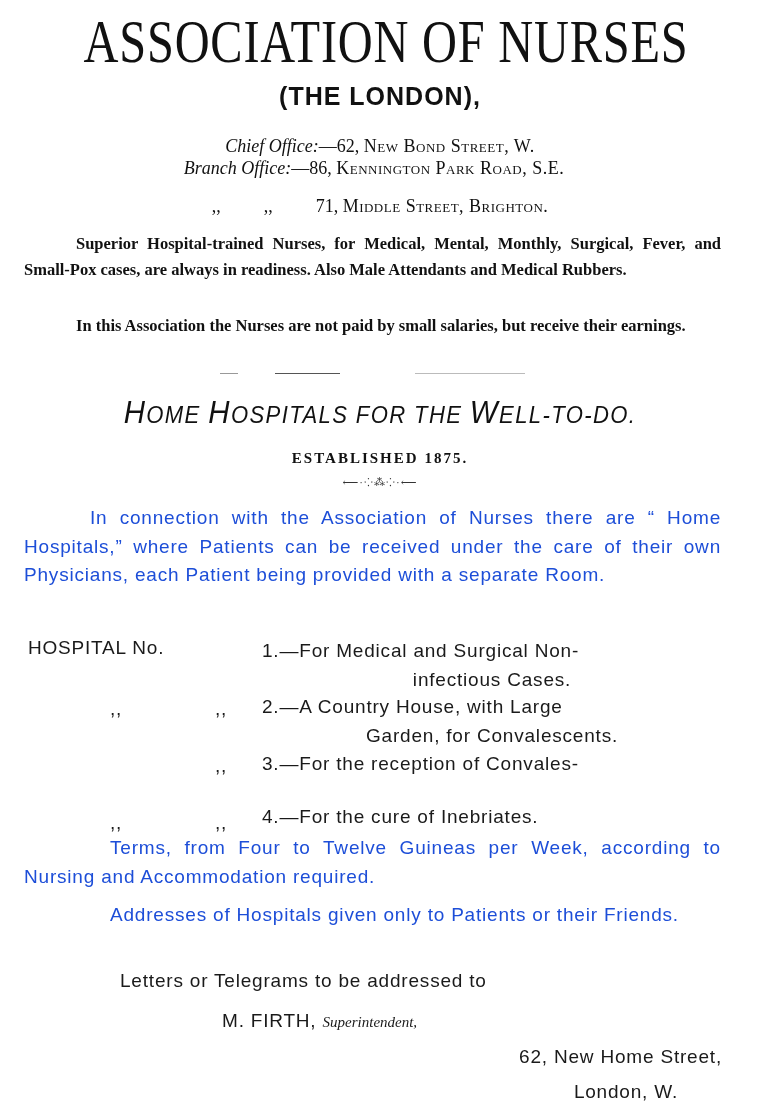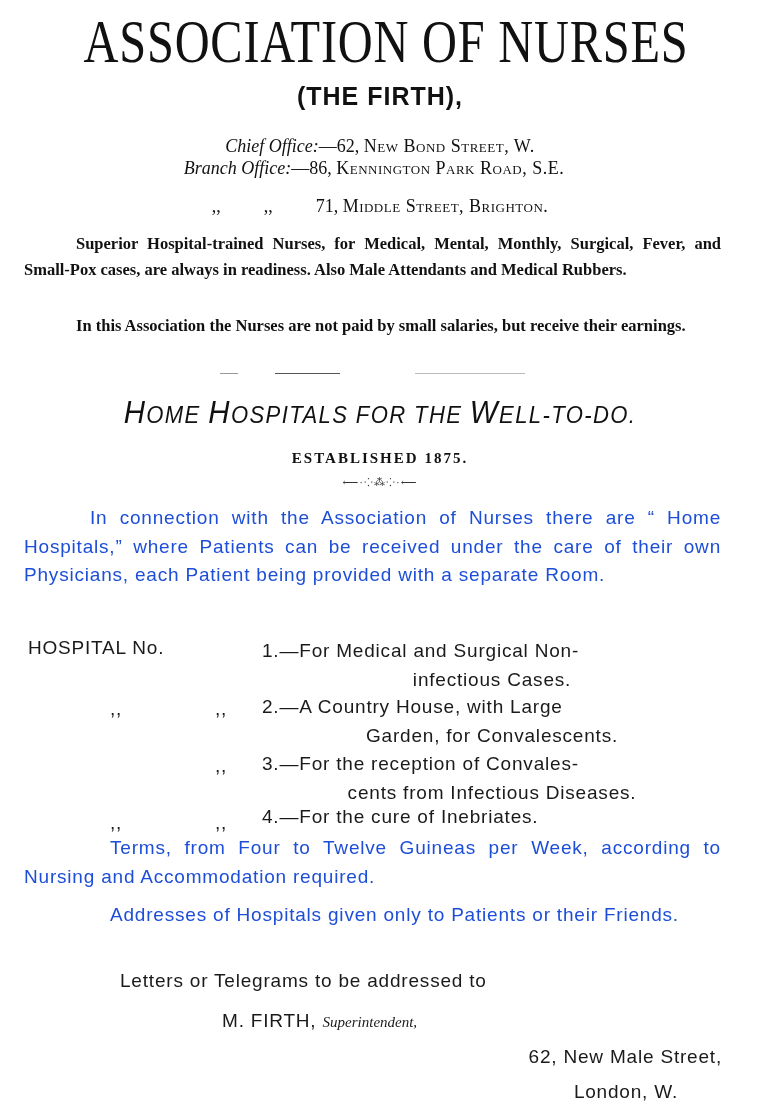--- a/index.html
+++ b/index.html
@@ -48,21 +48,21 @@
     #letters { left: 120px; top: 970px; font-size: 19px; letter-spacing: 0.8px; color: #1a1a1a; }
     #firth { left: 222px; top: 1010px; font-size: 19px; letter-spacing: 0.8px; color: #1a1a1a; }
     #firth i { font-family: "Liberation Serif", "DejaVu Serif", serif; font-size: 15px; letter-spacing: 0; }
     #addr1 { right: 38px; top: 1046px; font-size: 19px; letter-spacing: 0.8px; color: #1a1a1a; }
     #addr2 { right: 82px; top: 1081px; font-size: 19px; letter-spacing: 0.8px; color: #1a1a1a; }
   </style>
 </head>
 <body>
 
 <div id="title" class="abs serif">ASSOCIATION OF NURSES</div>
-<div id="subtitle" class="abs sans">(THE FIRTH),</div>
+<div id="subtitle" class="abs sans">(THE LONDON),</div>
 
 <div id="office1" class="abs serif office">
   <i>Chief Office:</i><span>—62, </span><span class="sc">New Bond Street, W.</span>
 </div>
 <div id="office2" class="abs serif office">
   <i>Branch Office:</i><span>—86, </span><span class="sc">Kennington Park Road, S.E.</span>
 </div>
 <div id="office3" class="abs serif office">
   <span class="ditto">,,</span><span class="ditto">,,</span><span>71, </span><span class="sc">Middle Street, Brighton.</span>
 </div>
@@ -94,30 +94,29 @@
 <div class="abs sans hosp-row ditto-a" style="top:698px">,,</div>
 <div class="abs sans hosp-row ditto-b" style="top:698px">,,</div>
 <div class="abs sans hosp-row hosp-num" style="top:693px">
   <span>2.</span><span>—A Country House, with Large</span>
   <span class="cont">Garden, for Convalescents.</span>
 </div>
 
 <div class="abs sans hosp-row ditto-b" style="top:755px">,,</div>
 <div class="abs sans hosp-row hosp-num" style="top:750px">
   <span>3.</span><span>—For the reception of Convales-</span>
-  <span class="cont">cents from Infectious Diseases.</span>
 </div>
 
 <div class="abs sans hosp-row ditto-a" style="top:812px">,,</div>
 <div class="abs sans hosp-row ditto-b" style="top:812px">,,</div>
 <div class="abs sans hosp-row" style="left:262px;top:806px">
   <span>4.</span><span>—For the cure of Inebriates.</span>
 </div>
 
 <div id="p4" class="abs sans para2">Terms, from Four to Twelve Guineas per Week, according to Nursing and Accommodation required.</div>
 <div id="p5" class="abs sans para2">Addresses of Hospitals given only to Patients or their Friends.</div>
 
 <div id="letters" class="abs sans">Letters or Telegrams to be addressed to</div>
 <div id="firth" class="abs sans">
   <span>M. FIRTH, </span><i>Superintendent,</i>
 </div>
-<div id="addr1" class="abs sans">62, New Male Street,</div>
+<div id="addr1" class="abs sans">62, New Home Street,</div>
 <div id="addr2" class="abs sans">London, W.</div>
 
 </body></html>

